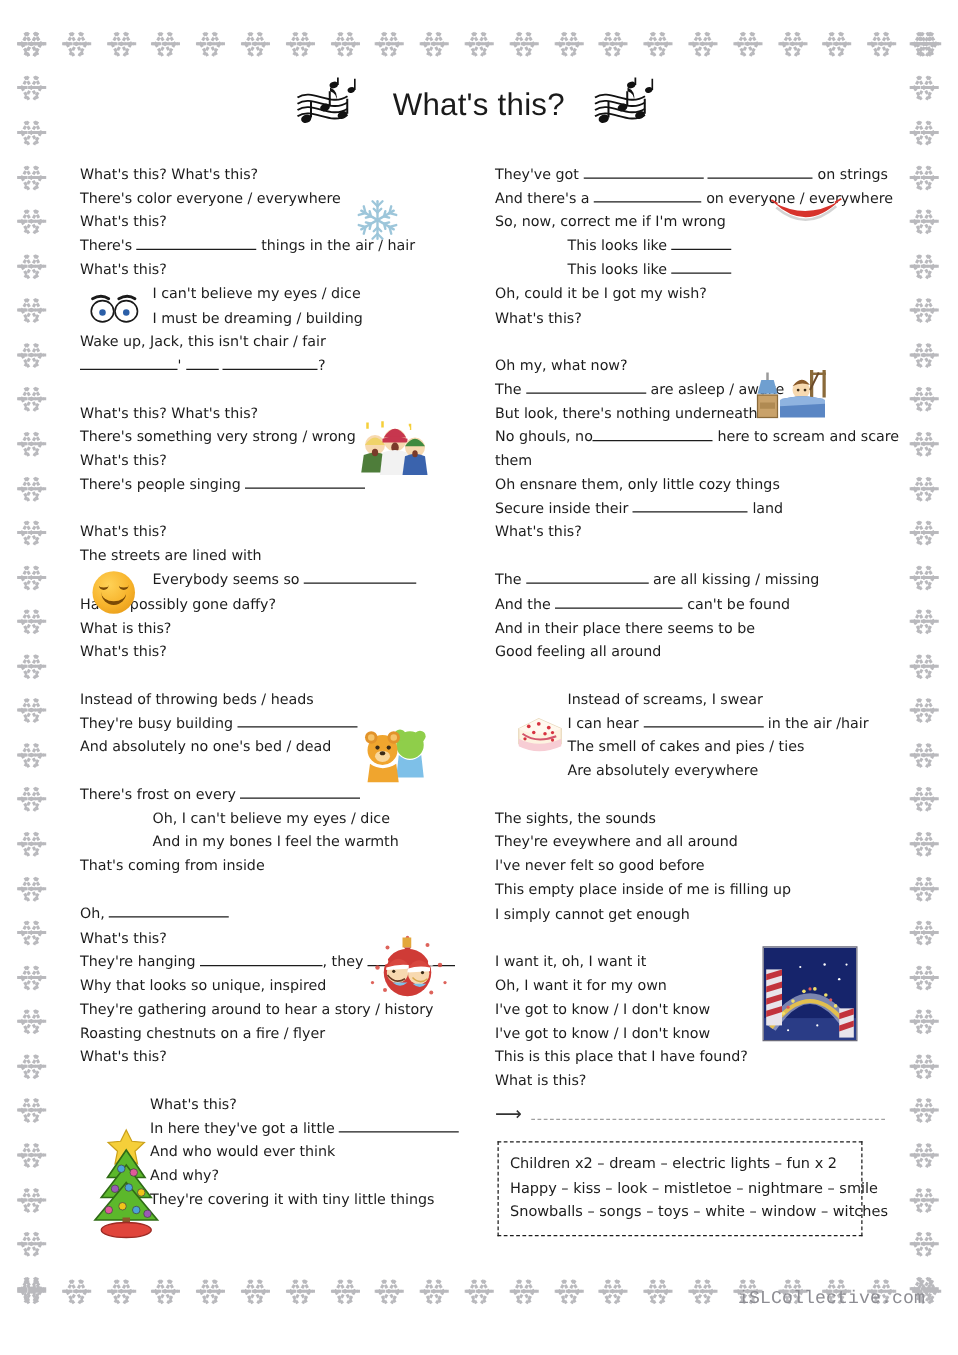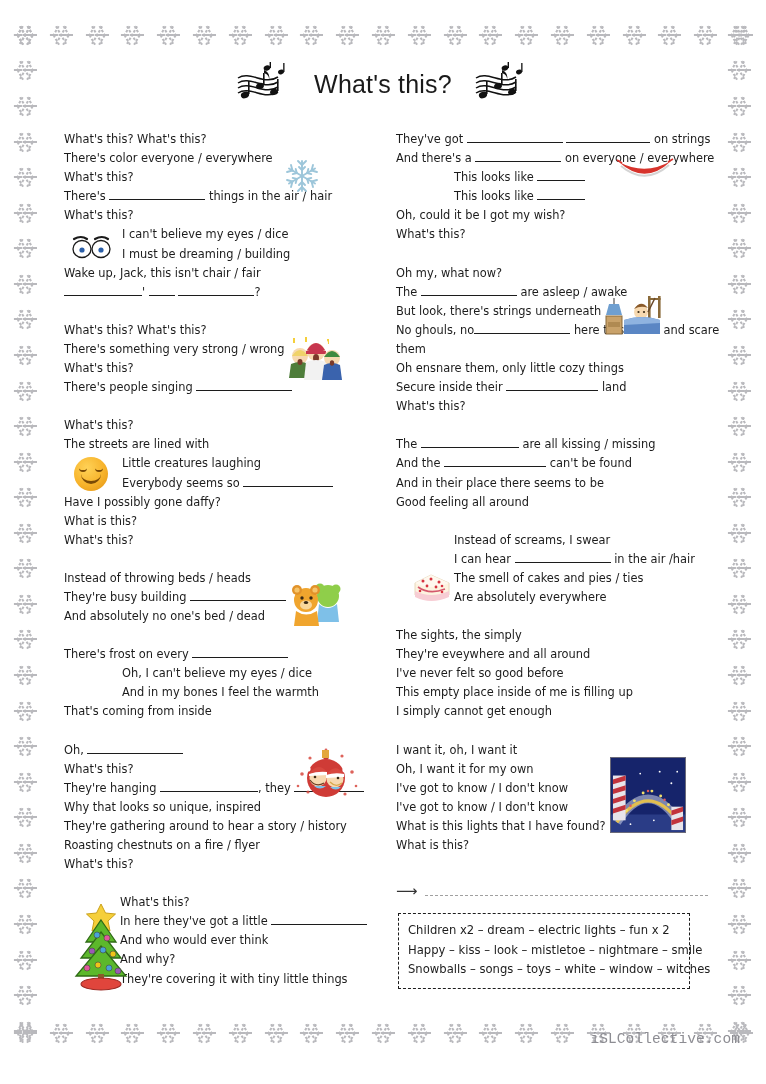--- a/index.html
+++ b/index.html
@@ -1268,21 +1268,20 @@
       <div class="blk">
         <div class="ln">What's this? What's this?</div>
         <div class="ln">There's something very <b>strong / wrong</b></div>
         <div class="ln">What's this?</div>
         <div class="ln">There's people singing <span class="fill" style="width: 96px;"></span></div>
       </div>
       <div class="gap"></div>
       <div class="blk">
         <div class="ln">What's this?</div>
         <div class="ln">The streets are lined with</div>
-        <div class="ln ind">Little creatures laughing</div>
         <div class="ln ind">Everybody seems so <span class="fill" style="width: 90px;"></span></div>
         <div class="ln">Have I possibly gone daffy?</div>
         <div class="ln">What is this?</div>
         <div class="ln">What's this?</div>
       </div>
       <div class="gap"></div>
       <div class="blk">
         <div class="ln">Instead of throwing <b>beds / heads</b></div>
         <div class="ln">They're busy building <span class="fill" style="width: 96px;"></span></div>
         <div class="ln">And absolutely no one's <b>bed / dead</b></div>
@@ -1311,30 +1310,31 @@
         <div class="ln ind2">And who would ever think</div>
         <div class="ln ind2">And why?</div>
         <div class="ln ind2">They're covering it with tiny little things</div>
       </div>
     </div>
 
   <div class="col col-right" id="right-col">
       <div class="blk">
         <div class="ln">They've got <span class="fill" style="width: 96px;"></span>  <span class="fill" style="width: 84px;"></span> on strings</div>
         <div class="ln">And there's a <span class="fill" style="width: 86px;"></span> on <b>everyone / everywhere</b></div>
+        <div class="ln">So, now, correct me if I'm wrong</div>
         <div class="ln ind">This looks like <span class="fill" style="width: 48px;"></span></div>
         <div class="ln ind">This looks like <span class="fill" style="width: 48px;"></span></div>
         <div class="ln">Oh, could it be I got my wish?</div>
         <div class="ln">What's this?</div>
       </div>
       <div class="gap"></div>
       <div class="blk">
         <div class="ln">Oh my, what now?</div>
         <div class="ln">The <span class="fill" style="width: 96px;"></span> are <b>asleep / awake</b></div>
-        <div class="ln">But look, there's strings underneath</div>
+        <div class="ln">But look, there's nothing underneath</div>
         <div class="ln">No ghouls, no<span class="fill" style="width: 96px;"></span> here to scream and scare</div>
         <div class="ln">them</div>
         <div class="ln">Oh ensnare them, only little cozy things</div>
         <div class="ln">Secure inside their <span class="fill" style="width: 92px;"></span> land</div>
         <div class="ln">What's this?</div>
       </div>
       <div class="gap"></div>
       <div class="blk">
         <div class="ln">The <span class="fill" style="width: 98px;"></span> are all <b>kissing / missing</b></div>
         <div class="ln">And the <span class="fill" style="width: 102px;"></span> can't be found</div>
@@ -1343,33 +1343,33 @@
       </div>
       <div class="gap"></div>
       <div class="blk">
         <div class="ln ind">Instead of screams, I swear</div>
         <div class="ln ind">I can hear <span class="fill" style="width: 96px;"></span> in the <b>air /hair</b></div>
         <div class="ln ind">The smell of cakes and <b>pies / ties</b></div>
         <div class="ln ind">Are absolutely everywhere</div>
       </div>
       <div class="gap"></div>
       <div class="blk">
-        <div class="ln">The sights, the simply</div>
+        <div class="ln">The sights, the sounds</div>
         <div class="ln">They're eveywhere and all around</div>
         <div class="ln">I've never felt so good before</div>
         <div class="ln">This empty place inside of me is filling up</div>
         <div class="ln">I simply cannot get enough</div>
       </div>
       <div class="gap"></div>
       <div class="blk">
         <div class="ln">I want it, oh, I want it</div>
         <div class="ln">Oh, I want it for my own</div>
         <div class="ln"><b>I've got to know / I don't know</b></div>
         <div class="ln"><b>I've got to know / I don't know</b></div>
-        <div class="ln">What is this lights that I have found?</div>
+        <div class="ln">This is this place that I have found?</div>
         <div class="ln">What is this?</div>
       </div>
     </div>
 
   <div class="art" style="left:282px; top:156px;">
     <svg width="40" height="40" viewBox="0 0 40 40">
       <g stroke="#9dc6da" stroke-width="1.9" stroke-linecap="round" fill="none">
         <g transform="translate(20,20)">
           <g>
               <path d="M0,-15 L0,15"></path>

